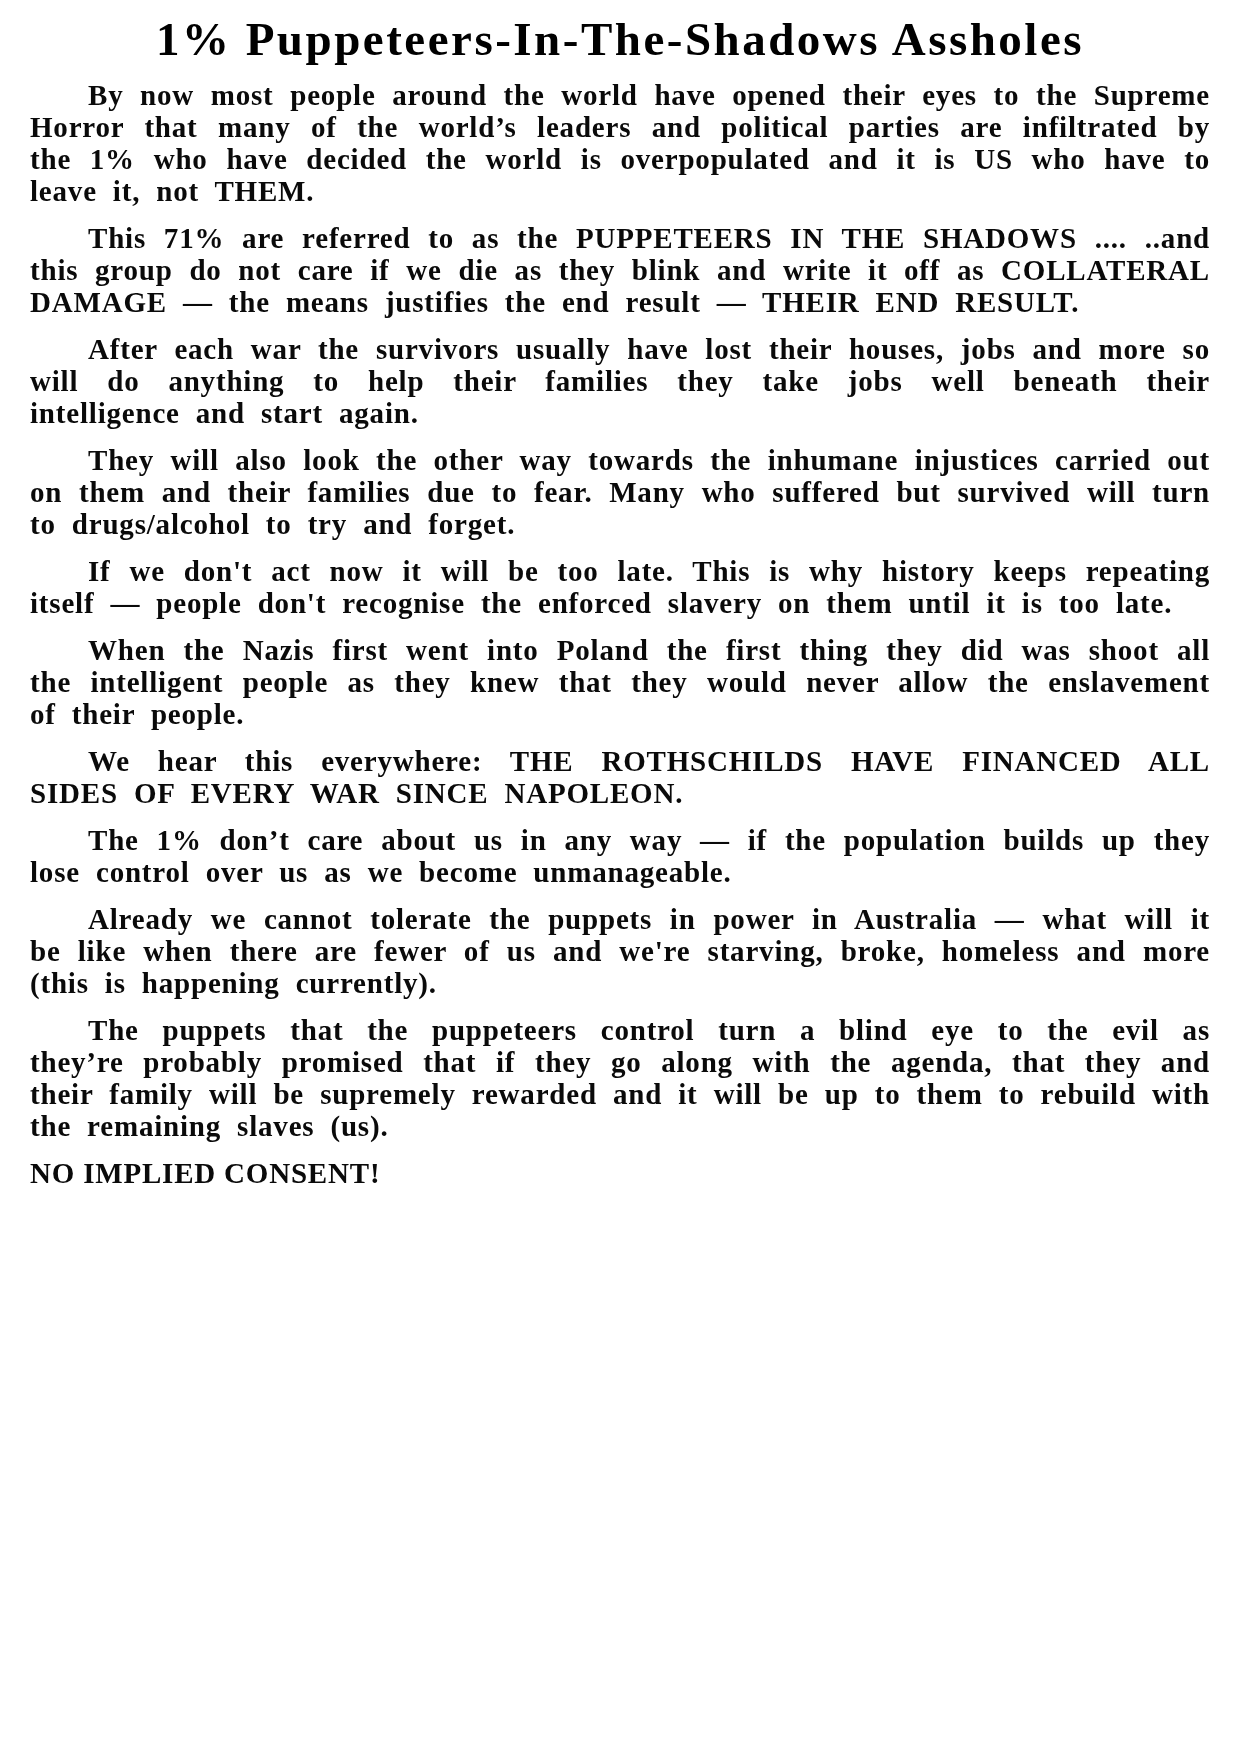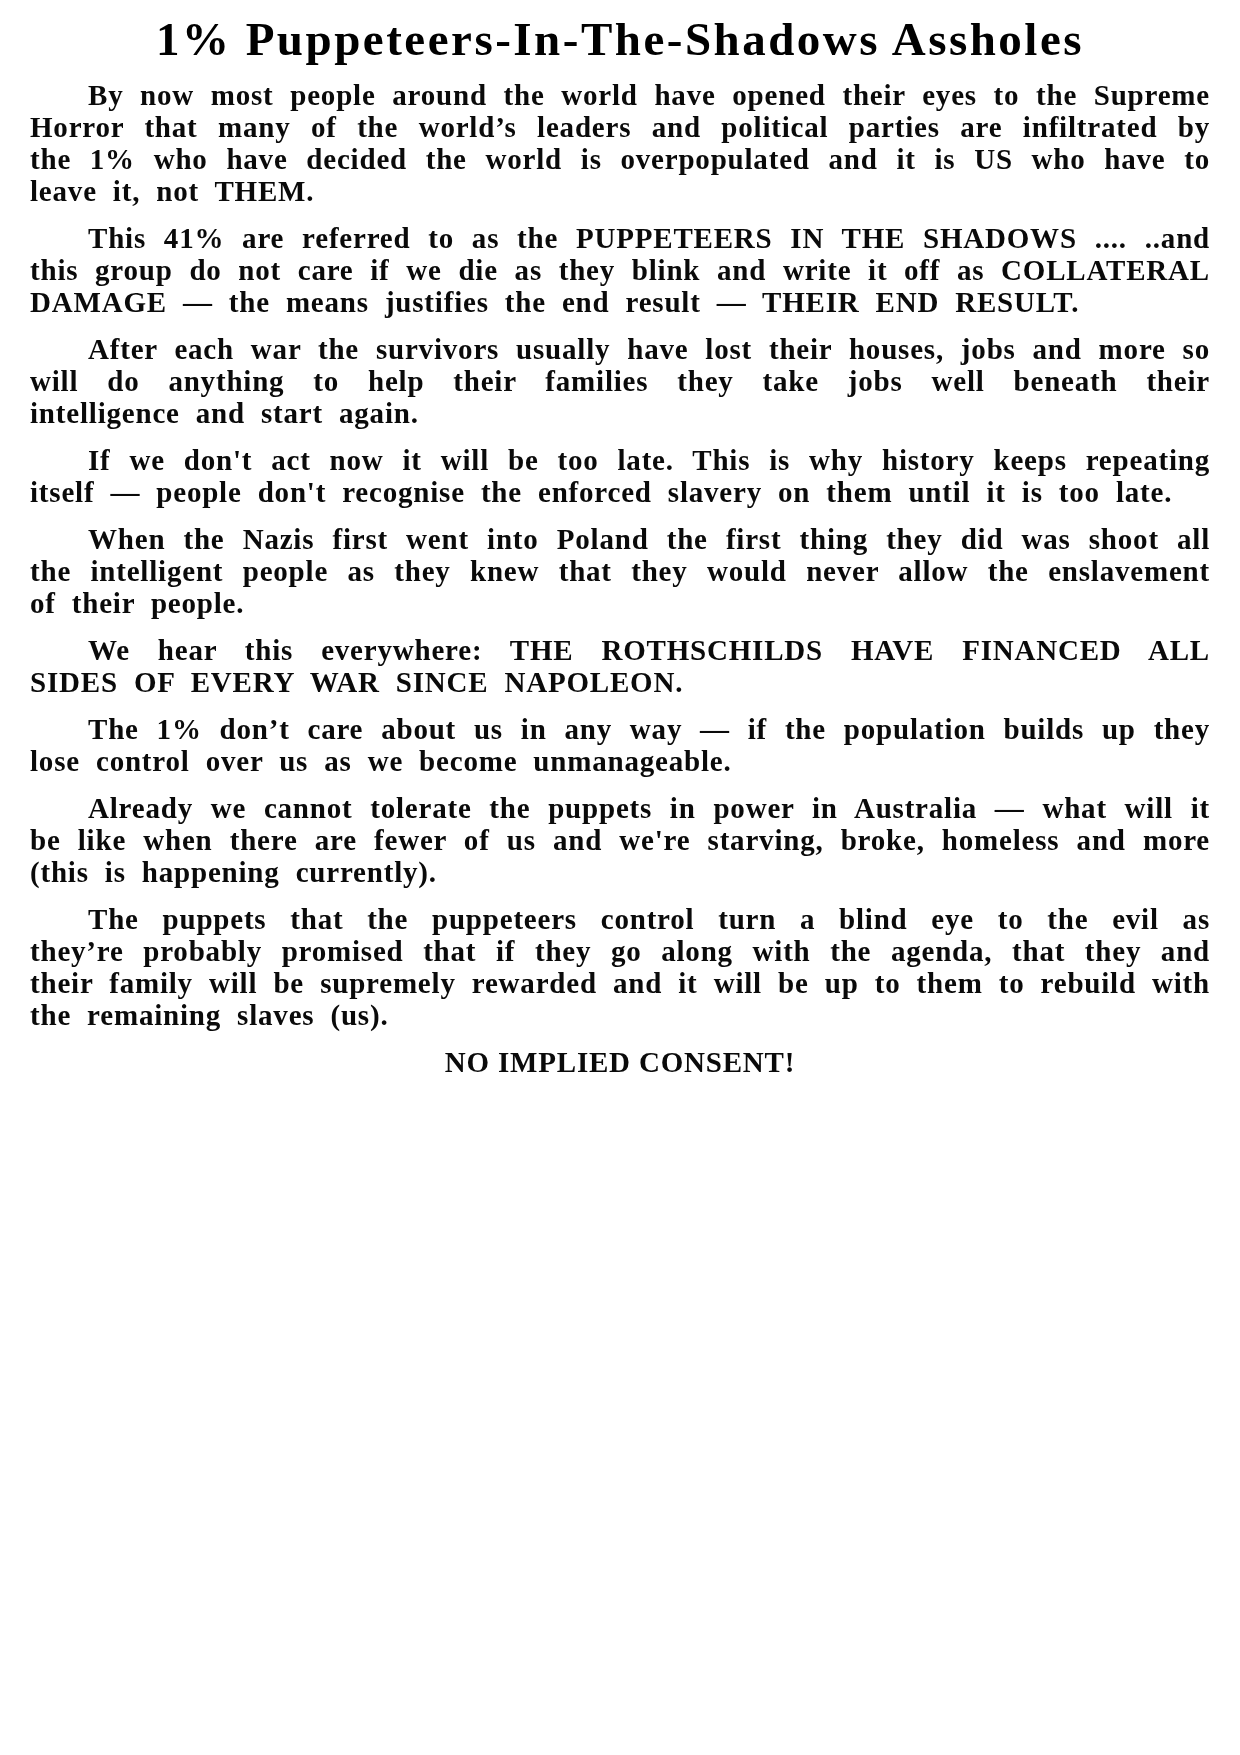--- a/index.html
+++ b/index.html
@@ -30,38 +30,38 @@
   .body-text p.para {
     font-size: 29px;
     line-height: 32px;
     letter-spacing: 0.8px;
     word-spacing: 8px;
     text-align: justify;
     text-indent: 58px;
     margin: 8px 0 15px 0;
   }
   .closing {
-    text-align: center;
     font-size: 29px;
     line-height: 32px;
     letter-spacing: 0.8px;
     margin: 6px 0 0 0;
     text-indent: 0;
   }
 </style>
 </head>
 <body>
 
 <div class="page">
   <h1 class="title">1% Puppeteers-In-The-Shadows Assholes</h1>
 
   <div class="body-text">
       <p class="para">By now most people around the world have opened their eyes to the Supreme Horror that many of the world’s leaders and political parties are infiltrated by the 1% who have decided the world is overpopulated and it is US who have to leave it, not THEM.</p>
-      <p class="para">This 41% are referred to as the PUPPETEERS IN THE SHADOWS .... ..and this group do not care if we die as they blink and write it off as COLLATERAL DAMAGE — the means justifies the end result — THEIR END RESULT.</p>
+      <p class="para">This 71% are referred to as the PUPPETEERS IN THE SHADOWS .... ..and this group do not care if we die as they blink and write it off as COLLATERAL DAMAGE — the means justifies the end result — THEIR END RESULT.</p>
       <p class="para">After each war the survivors usually have lost their houses, jobs and more so will do anything to help their families  they take jobs well beneath their intelligence and start again.</p>
+      <p class="para">They will also look the other way towards the inhumane injustices carried out on them and their families due to fear. Many who suffered but survived will turn to drugs/alcohol to try and forget.</p>
       <p class="para">If we don't act now it will be too late. This is why history keeps repeating itself — people don't recognise the enforced slavery on them until it is too late.</p>
       <p class="para">When the Nazis first went into Poland the first thing they did was shoot all the intelligent people as they knew that they would never allow the enslavement of their people.</p>
       <p class="para">We hear this everywhere: THE ROTHSCHILDS HAVE FINANCED ALL SIDES OF EVERY WAR SINCE NAPOLEON.</p>
       <p class="para">The 1% don’t care about us in any way — if the population builds up they lose control over us as we become unmanageable.</p>
       <p class="para">Already we cannot tolerate the puppets in power in Australia — what will it be like when there are fewer of us and we're starving, broke, homeless and more (this is happening currently).</p>
       <p class="para">The puppets that the puppeteers control turn a blind eye to the evil as they’re probably promised that if they go along with the agenda, that they and their family will be supremely rewarded and it will be up to them to rebuild with the remaining slaves (us).</p>
     </div>
 
   <p class="closing">NO IMPLIED CONSENT!</p>
 </div>

